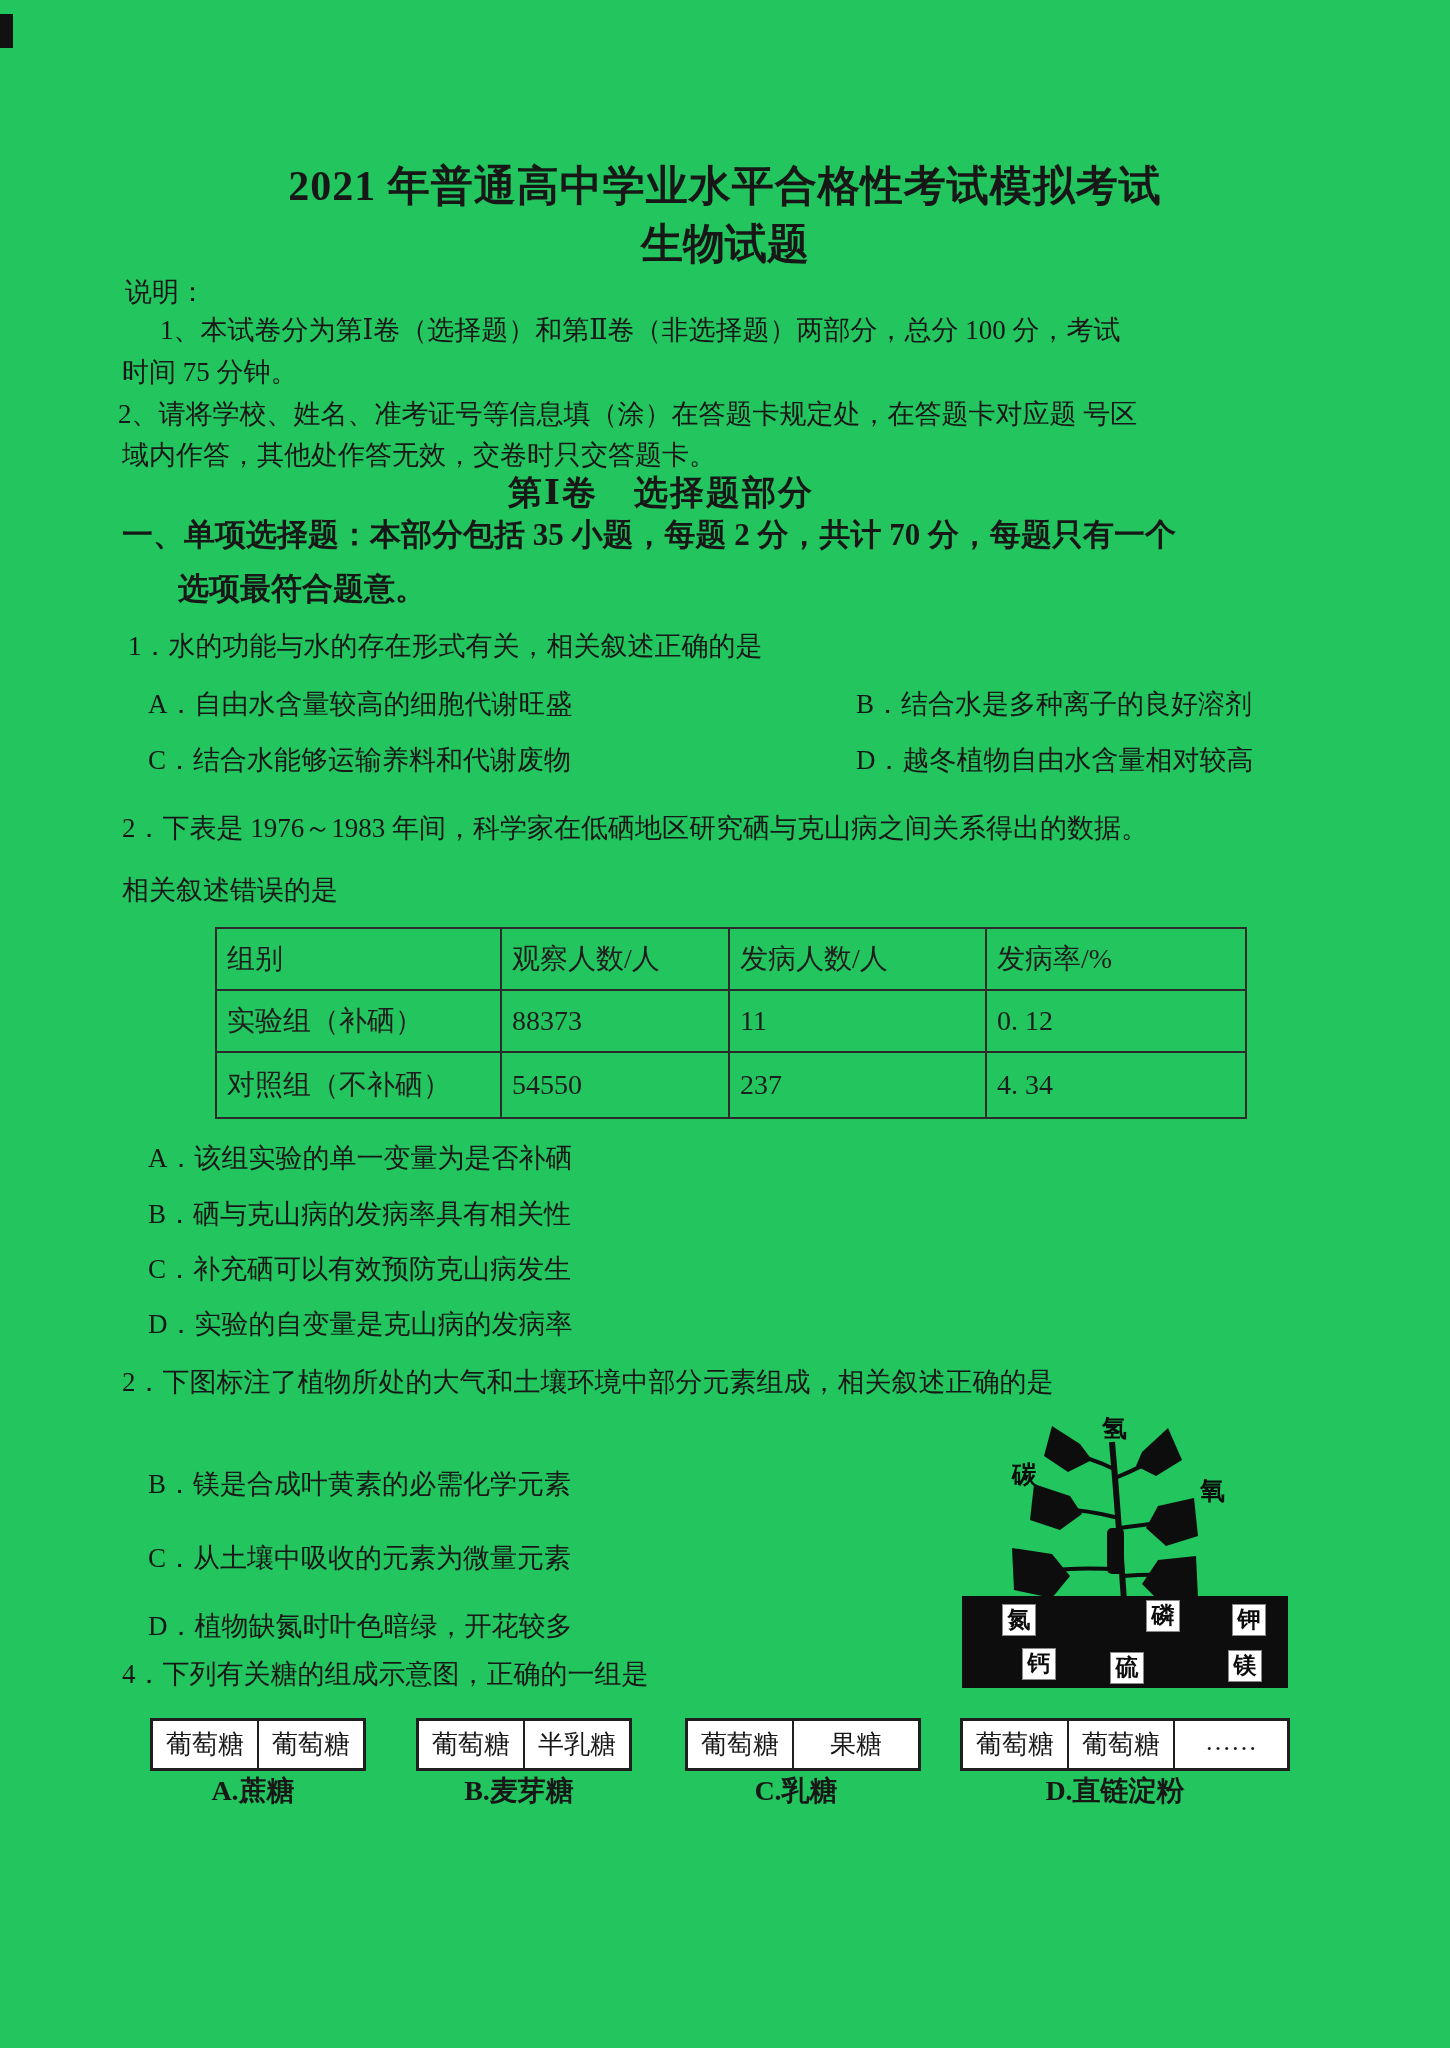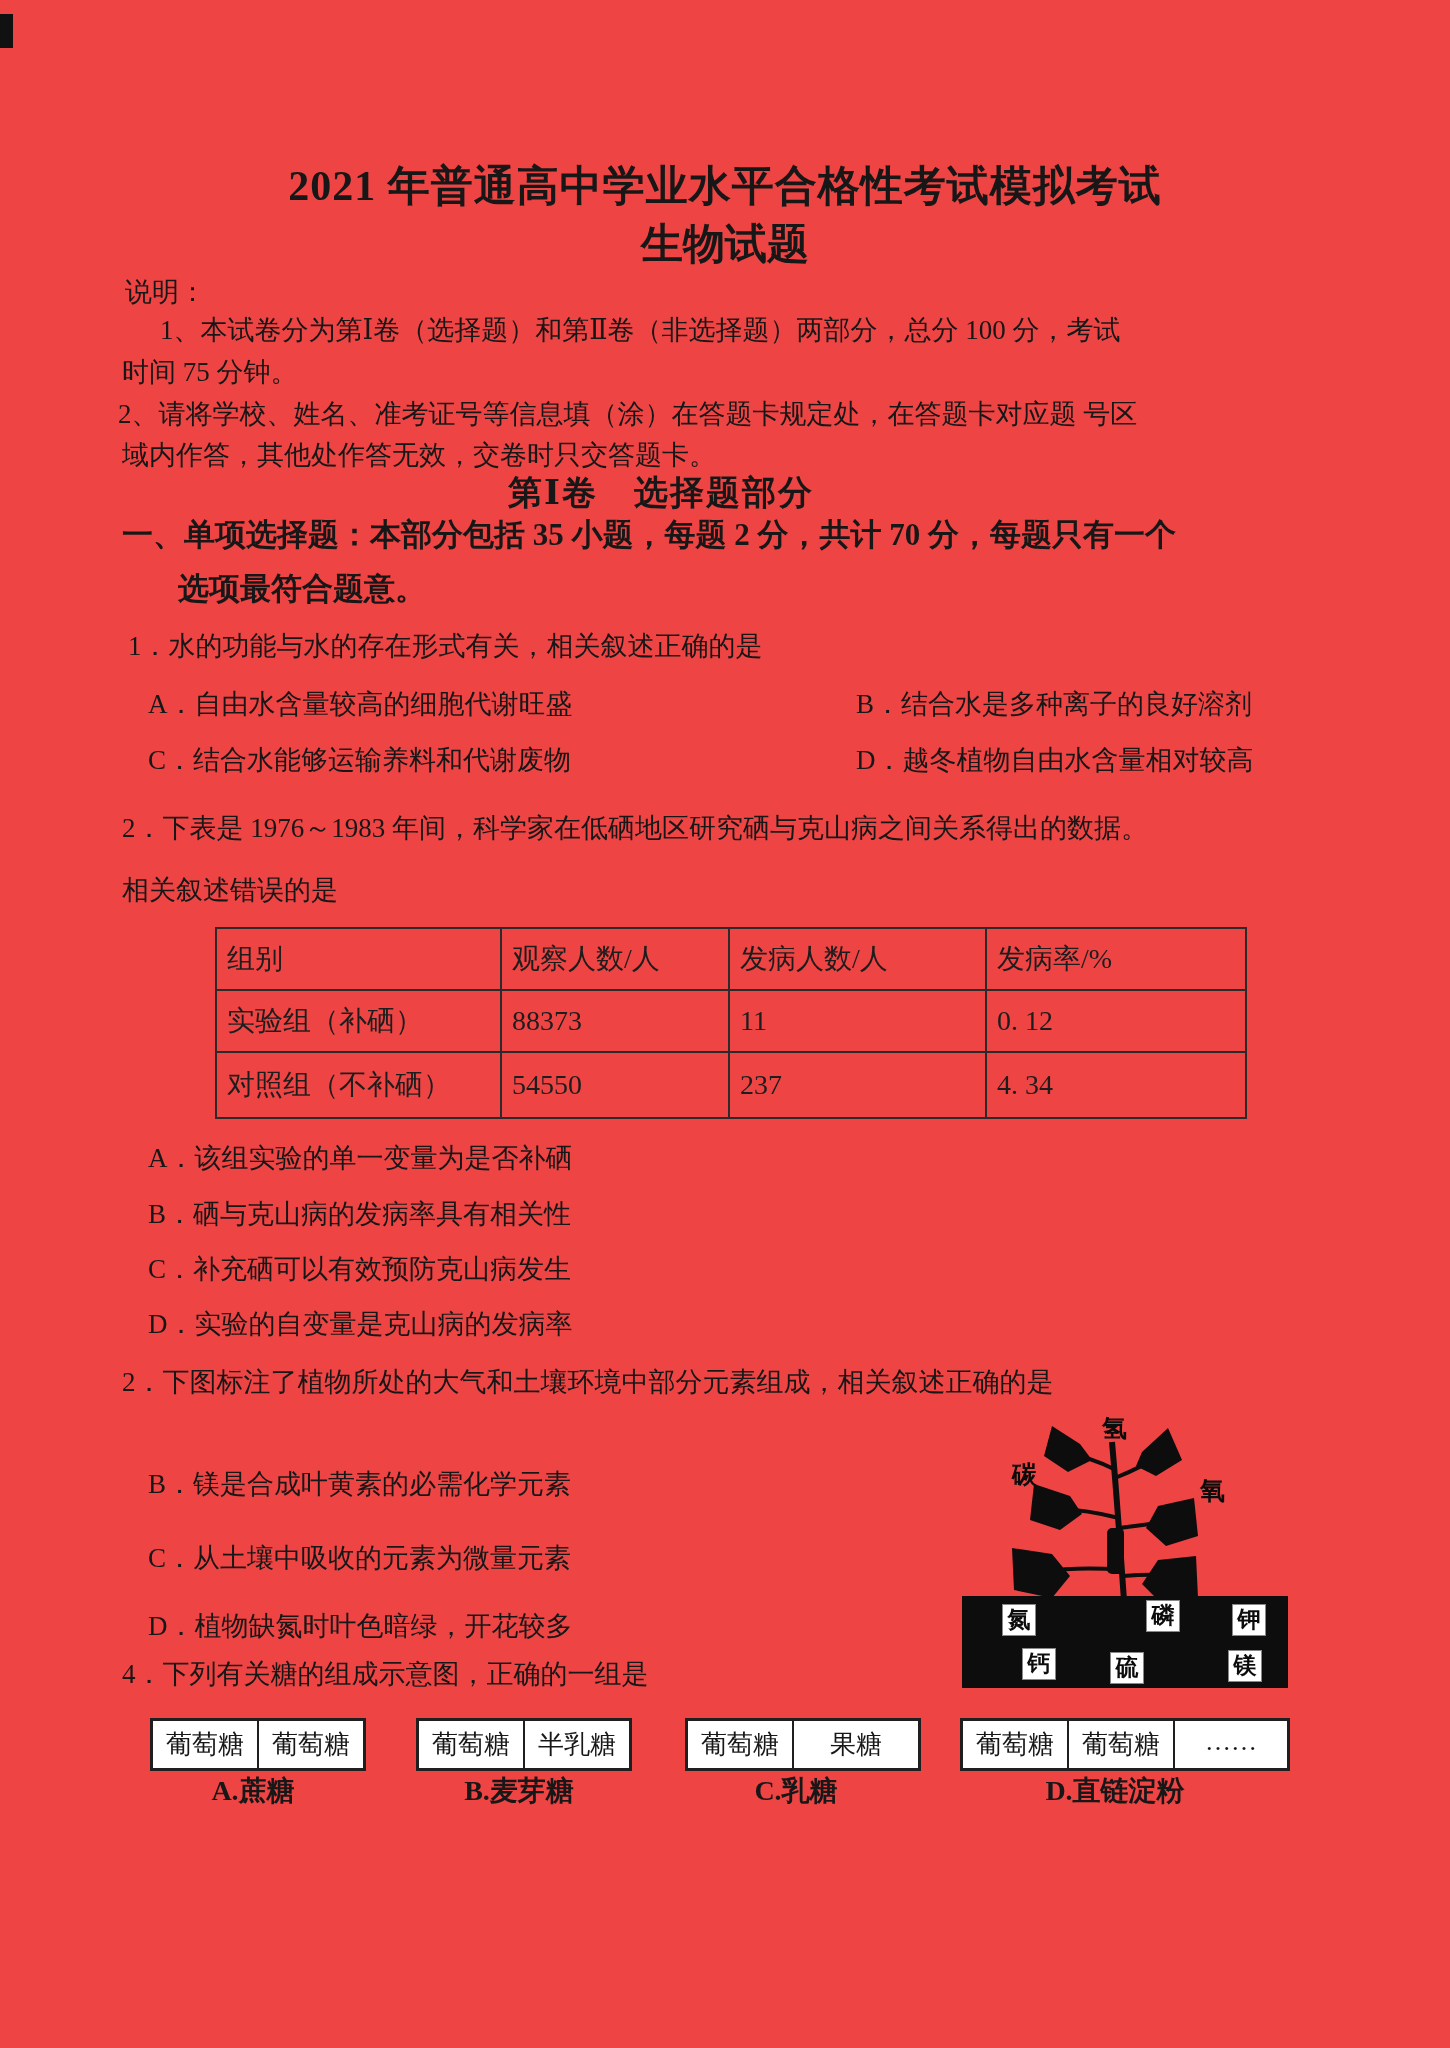--- a/index.html
+++ b/index.html
@@ -1,17 +1,17 @@
 <!DOCTYPE html>
 <html><head>
 <meta charset="utf-8">
 <style>
   html,body{margin:0;padding:0;background:#e8e8e8;}
   .page{
-    position:relative;width:1450px;height:2048px;background:#ef4444;
+    position:relative;width:1450px;height:2048px;background:#22c55e;
     font-family:"Liberation Serif","DejaVu Serif",serif;color:#171717;
     overflow:hidden;margin:0 auto;
   }
   .abs{position:absolute;white-space:nowrap;}
   .title1{top:158px;left:0;width:1450px;text-align:center;font-size:42px;font-weight:700;letter-spacing:1px;}
   .title2{top:216px;left:0;width:1450px;text-align:center;font-size:42px;font-weight:700;}
   .note-head{top:274px;left:125px;font-size:27px;}
   .note-l1{top:312px;left:160px;font-size:27px;}
   .note-l2{top:354px;left:122px;font-size:27px;}
   .note-l3{top:396px;left:118px;font-size:27px;}

